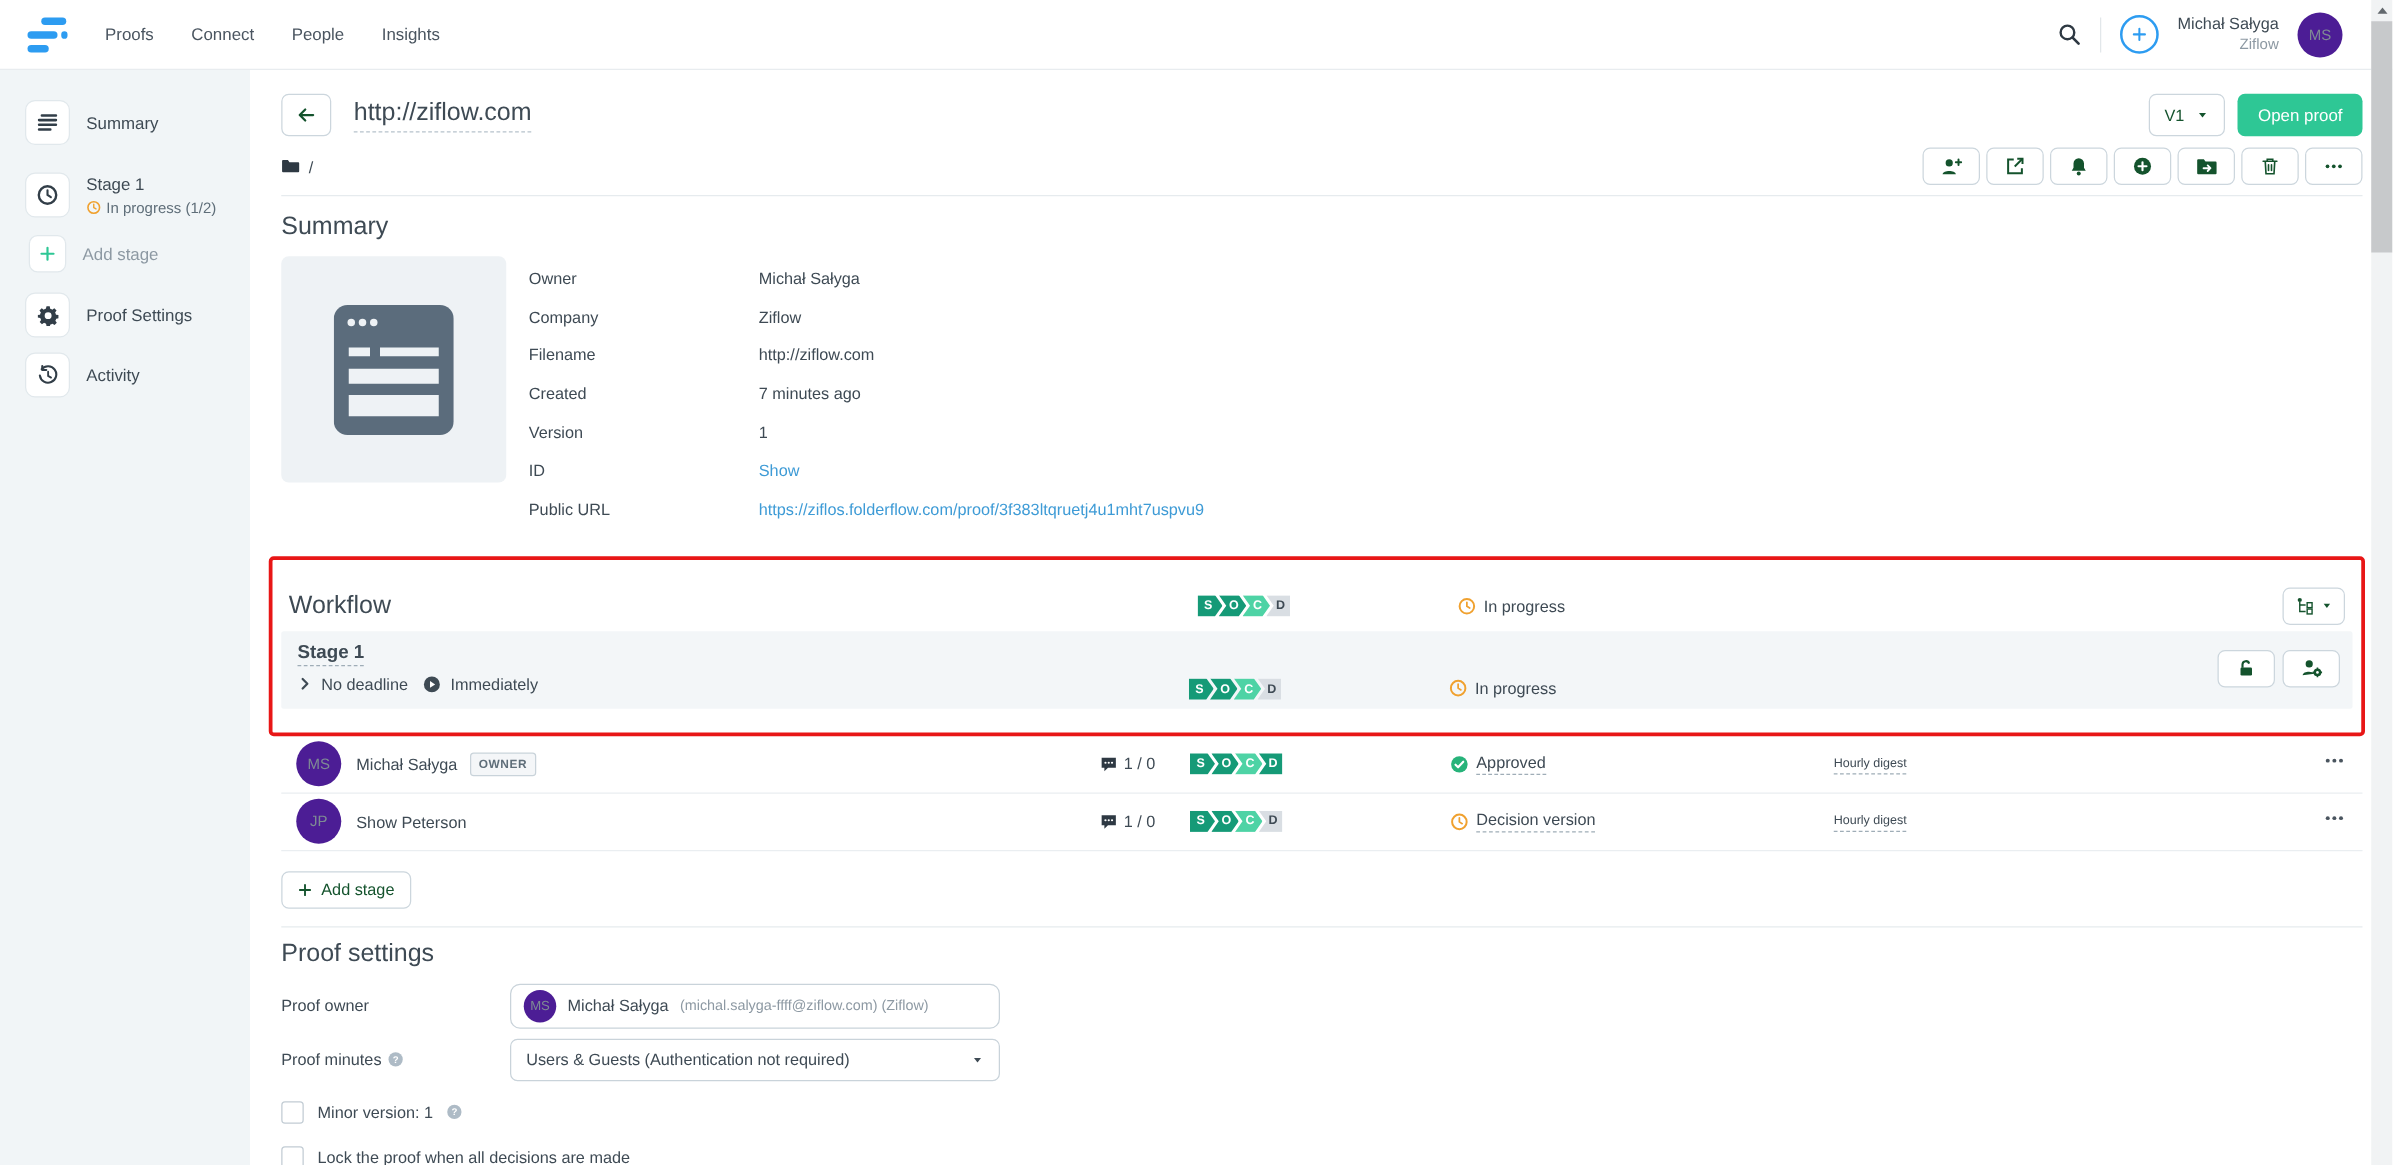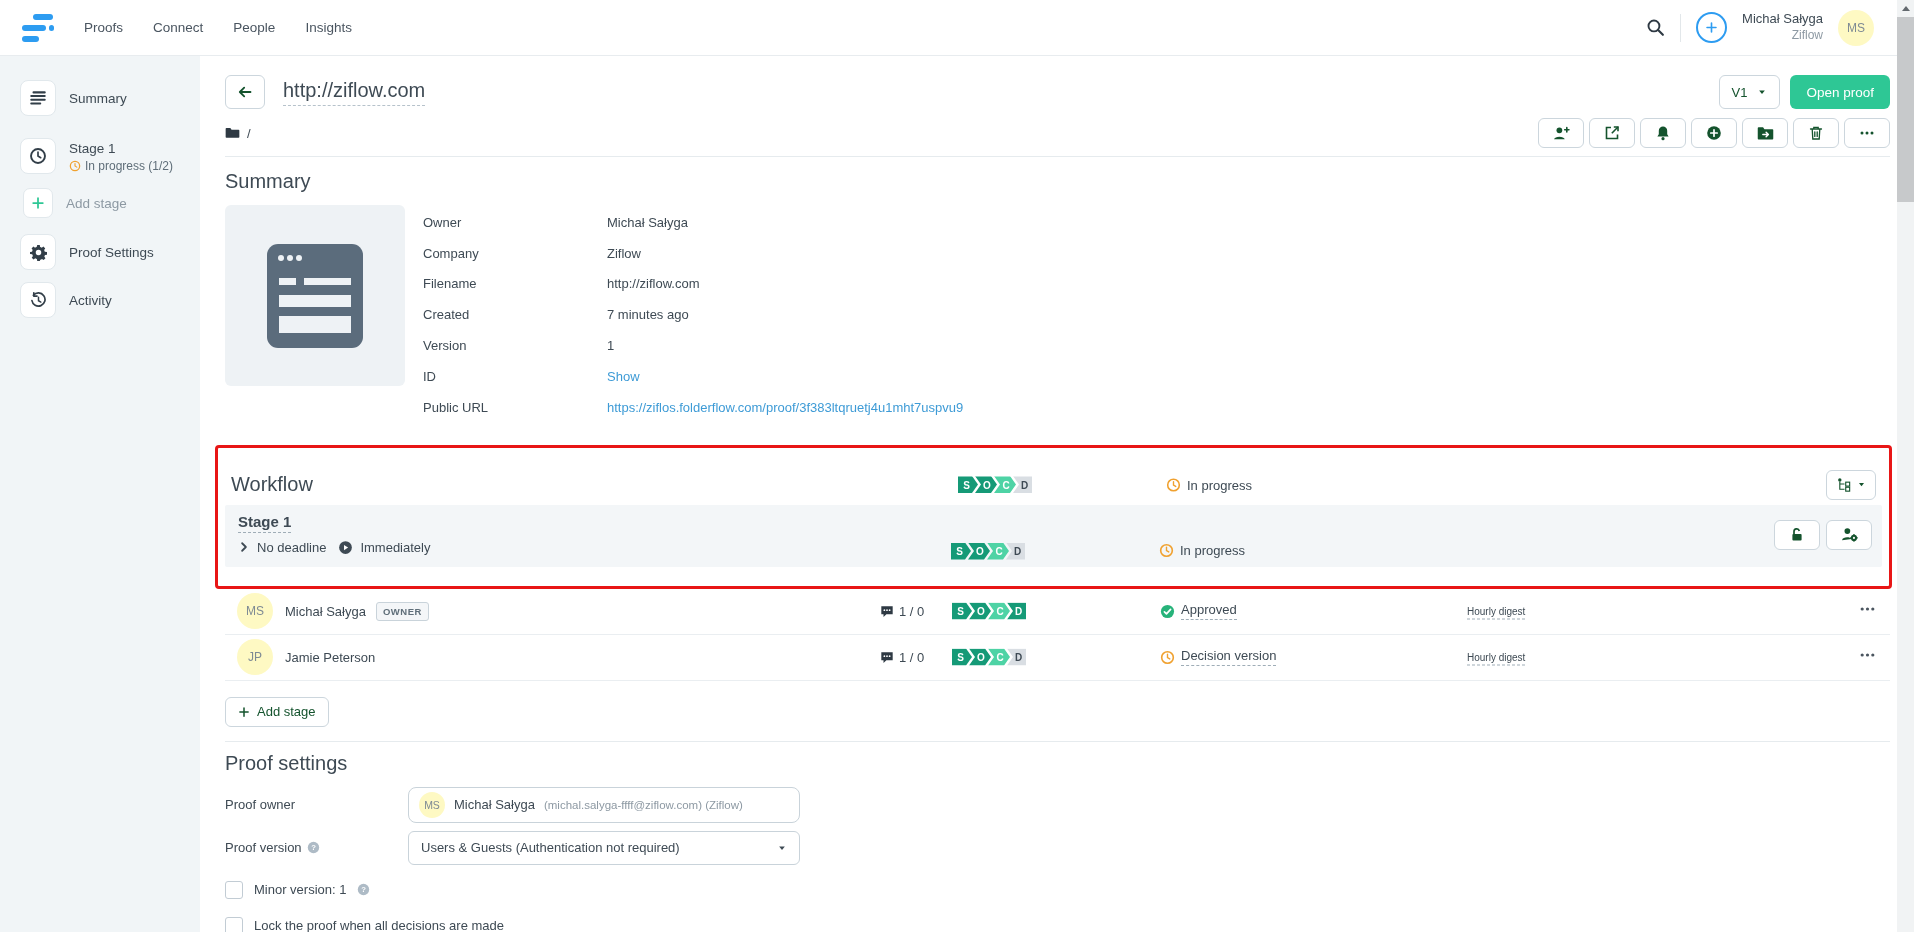--- a/index.html
+++ b/index.html
@@ -18,21 +18,21 @@
   .logo i:nth-child(4){ top:23px; left:2px; width:17px; }
   .nav-items { display:flex; gap:30px; margin-left:30px; }
   .nav-item { font-size:13.5px; color:#4a5560; cursor:pointer; }
   .nav-right { margin-left:auto; display:flex; align-items:center; gap:15px; }
   .nav-divider { width:1px; height:28px; background:#e2e7ea; }
   .round-plus { width:31px; height:31px; border:2px solid #2d9cf1; border-radius:50%; color:#2d9cf1;
                 display:flex; align-items:center; justify-content:center; cursor:pointer; background:#fff; }
   .user-block { text-align:right; line-height:1.3; cursor:pointer; }
   .user-name { font-size:13px; color:#3e4a54; }
   .user-company { font-size:12px; color:#8d99a3; }
-  .avatar { border-radius:50%; background:#fef9c3; color:#7e8a94; display:flex; align-items:center;
+  .avatar { border-radius:50%; background:#4c1d95; color:#7e8a94; display:flex; align-items:center;
             justify-content:center; font-size:12px; }
   .avatar.lg { width:36px; height:36px; }
   .avatar.sm { width:36px; height:36px; }
   .avatar.xs { width:26px; height:26px; font-size:10.5px; }
 
   
   .scrollbar { position:absolute; top:0; right:0; bottom:0; width:17px; background:#f1f3f4; z-index:20; }
   .sb-arrow { height:16px; display:flex; align-items:center; justify-content:center; }
   .sb-arrow b { width:0; height:0; border-left:4px solid transparent; border-right:4px solid transparent;
                 border-bottom:5px solid #63696e; }
@@ -540,21 +540,21 @@
           <span class="dashed-u">Approved</span>
         </span>
         <span class="abs col-digest"><span class="dashed-u">Hourly digest</span></span>
         <span class="abs col-actions"><svg class="ic" width="17" height="17">
               <use href="#i-ellipsis"></use>
             </svg></span>
       </div>
 
       <div class="wf-row">
         <span class="avatar sm">JP</span>
-        <span class="r-name">Jamie Peterson</span>
+        <span class="r-name">Show Peterson</span>
         <span class="abs col-comment">
           <svg class="ic" width="14" height="14" style="color:#2e3943">
               <use href="#i-comment"></use>
             </svg>
           <span>1 / 0</span>
         </span>
         <span class="abs col-socd">
           <span class="sb-badge first g">S</span>
           <span class="sb-badge g">O</span>
           <span class="sb-badge m">C</span>
@@ -588,21 +588,21 @@
         <span class="set-label">Proof owner</span>
         <span class="owner-field">
           <span class="avatar xs">MS</span>
           <span class="nm">Michał Sałyga</span>
           <span class="dt">(michal.salyga-ffff@ziflow.com) (Ziflow)</span>
         </span>
       </div>
 
       <div class="set-row">
         <span class="set-label" style="align-items:center;padding-top:0">
-          <span>Proof version</span>
+          <span>Proof minutes</span>
           <span class="qicon">
               <svg class="ic" width="13" height="13">
                 <use href="#i-qm"></use>
               </svg>
             </span>
         </span>
         <span class="select-field">
           <span>Users &amp; Guests (Authentication not required)</span>
           <svg class="ic caret" width="10" height="10">
               <use href="#i-caret"></use>

